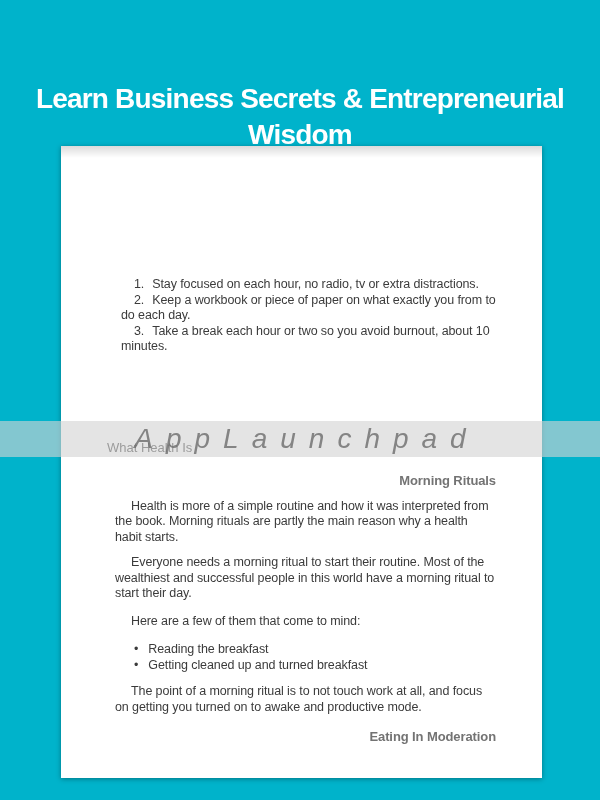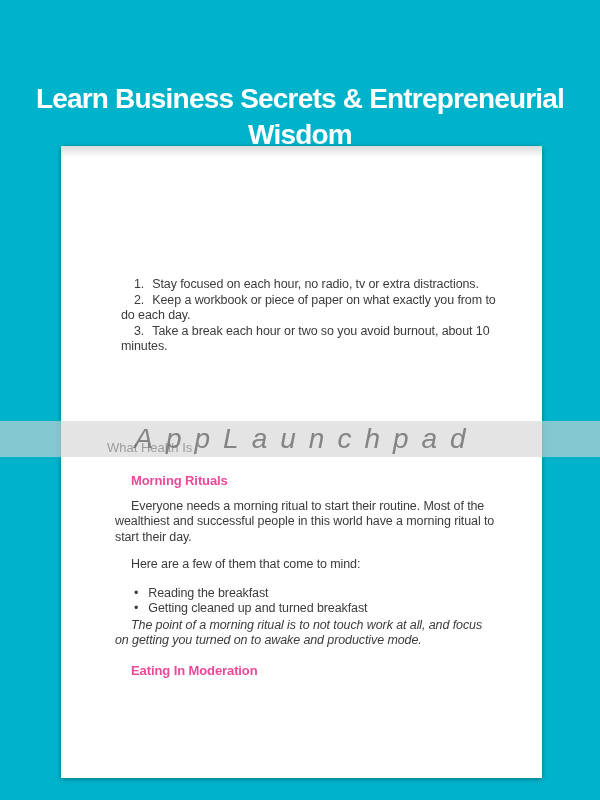--- a/index.html
+++ b/index.html
@@ -65,28 +65,29 @@
     font-weight:normal;
     letter-spacing:0;
     line-height:22px;
     color:#404040;
   }
   .sub-heading {
     margin:14px 0 0 16px;
     font-size:13px;
     line-height:16px;
     font-weight:bold;
-    color:#ec4899;
+    color:#737373;
+    text-align:right;
   }
   .sub-heading.last { margin-top:14px; }
 
   
   .para { margin-top:10px; text-indent:16px; }
   .para.lead-in { margin-top:12px; }
-  .para.closing { margin-top:1px;font-style:italic; }
+  .para.closing { margin-top:11px; }
 
   
   .watermark-band {
     position:absolute;
     left:0; top:421px;
     width:600px; height:36px;
     background:rgba(212,212,212,0.62);
     display:flex;
     align-items:center;
     justify-content:center;
@@ -121,20 +122,21 @@
       </li>
       <li class="hang-item">
         <span class="marker">3.</span><span>Take a break each hour or two so you avoid burnout, about 10 minutes.</span>
       </li>
     </ol>
 
     <h2 class="section-heading">What Health Is</h2>
 
     <h3 class="sub-heading">Morning Rituals</h3>
 
+    <p class="para">Health is more of a simple routine and how it was interpreted from the book. Morning rituals are partly the main reason why a health habit starts.</p>
 
     <p class="para">Everyone needs a morning ritual to start their routine. Most of the wealthiest and successful people in this world have a morning ritual to start their day.</p>
 
     <p class="para lead-in">Here are a few of them that come to mind:</p>
 
     <ul class="bullet-list">
       <li class="hang-item">
         <span class="bullet">•</span><span>Reading the breakfast</span>
       </li>
       <li class="hang-item">

